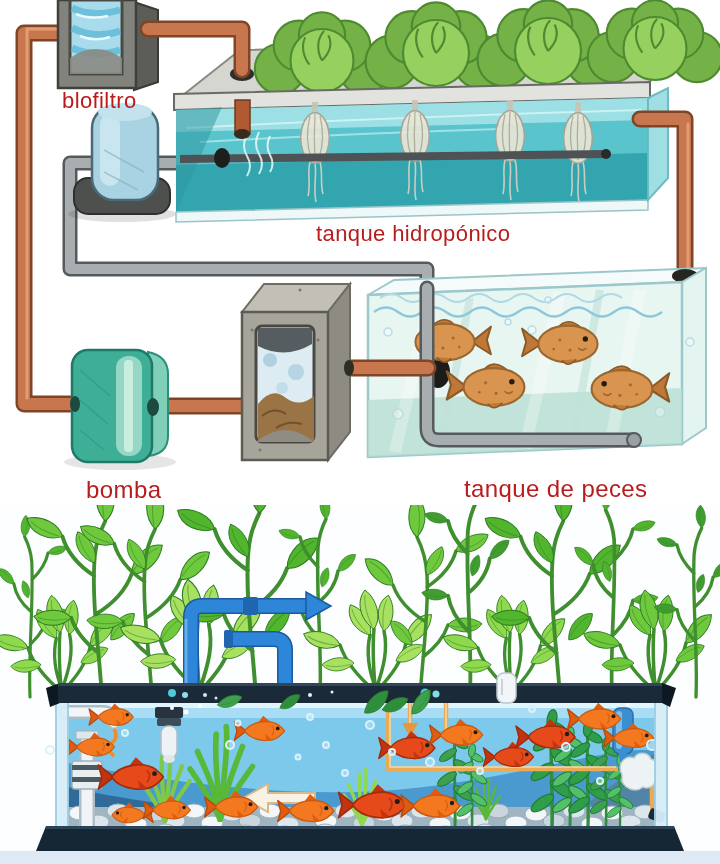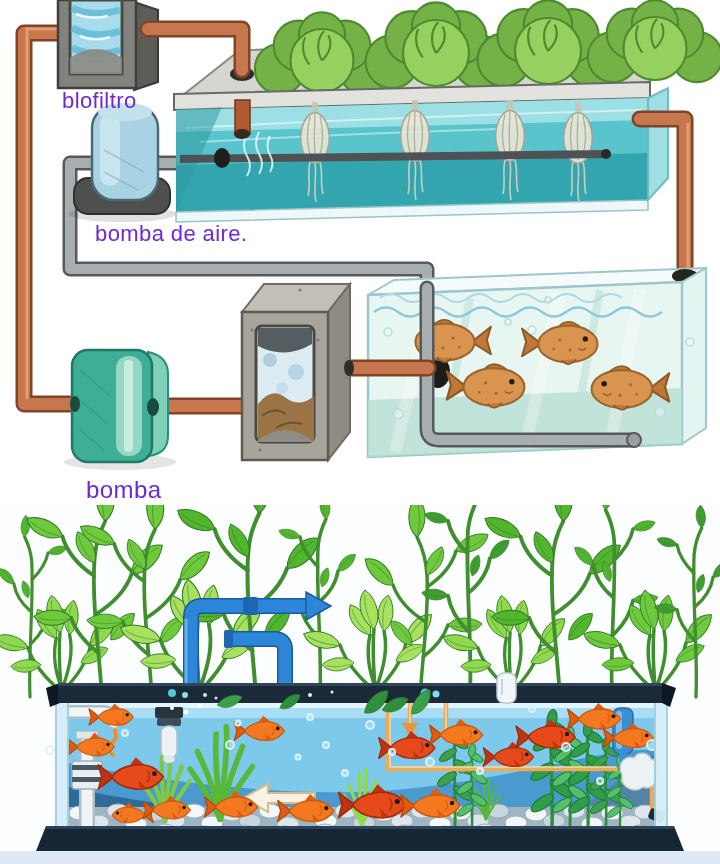--- a/index.html
+++ b/index.html
@@ -2,21 +2,21 @@
 <html><head>
 <meta charset="utf-8">
 <style>
   html,body{margin:0;padding:0;background:#fff;}
   .stage{position:relative;width:720px;height:864px;background:#ffffff;overflow:hidden;
          font-family:"Liberation Sans",sans-serif;}
   .panel{position:absolute;left:0;width:720px;}
   .panel-top{top:0;height:505px;}
   .panel-bottom{top:505px;height:359px;}
   svg{display:block;}
-  .lbl{position:absolute;color:#6d28d9;font-size:22px;letter-spacing:.4px;white-space:nowrap;}
+  .lbl{position:absolute;color:#b91c1c;font-size:22px;letter-spacing:.4px;white-space:nowrap;}
   .lbl-biofilter{left:62px;top:88px;}
   .lbl-airpump{left:95px;top:221px;}
   .lbl-hydro{left:316px;top:221px;}
   .lbl-agua{left:86px;top:476px;font-size:24px;}
   .lbl-sed{left:221px;top:469px;font-size:24px;}
   .lbl-peces{left:464px;top:475px;font-size:24px;}
 
   
   .cu-o{fill:none;stroke:#7e4526;stroke-width:17;stroke-linejoin:round;stroke-linecap:round;}
   .cu-i{fill:none;stroke:#c8764e;stroke-width:12;stroke-linejoin:round;stroke-linecap:round;}
@@ -214,22 +214,23 @@
         <rect x="72" y="350" width="80" height="112" rx="16" fill="#3fae96" stroke="#1e7a66" stroke-width="2.5"></rect>
         <rect x="116" y="356" width="26" height="100" rx="12" fill="#9fdcc9" opacity=".9"></rect>
         <rect x="124" y="360" width="9" height="92" rx="4" fill="#c8eee0"></rect>
         <path d="M80 370 l 30 26 M80 400 l 28 24 M80 430 l 24 20" stroke="#2d8f7a" stroke-width="1.5" opacity=".5"></path>
         <ellipse cx="153" cy="407" rx="6" ry="9" fill="#1d4a3e"></ellipse>
         <ellipse cx="75" cy="404" rx="5" ry="8" fill="#1d4a3e"></ellipse>
       </g>
     </svg>
 
     <div class="lbl lbl-biofilter">blofiltro</div>
-    <div class="lbl lbl-airpump">bomba de aire.</div>
+    <div class="lbl lbl-hydro">tanque hidropónico</div>
     <div class="lbl lbl-agua">bomba</div>
+    <div class="lbl lbl-peces">tanque de peces</div>
   </section>
 
   <section class="panel panel-bottom">
     <svg width="720" height="359" viewBox="0 0 720 359">
       <defs>
         <g id="leaf">
           <path fill="currentColor" stroke="#2f7a22" stroke-width="1" d="M0 0 C 8 -13 27 -19 39 -9 C 30 3 11 8 0 0 Z"></path>
           <path d="M3 -2 C 14 -7 24 -10 34 -9" stroke="#2f7a22" stroke-width="1" opacity=".5" fill="none"></path>
         </g>
         <g id="plantA">

